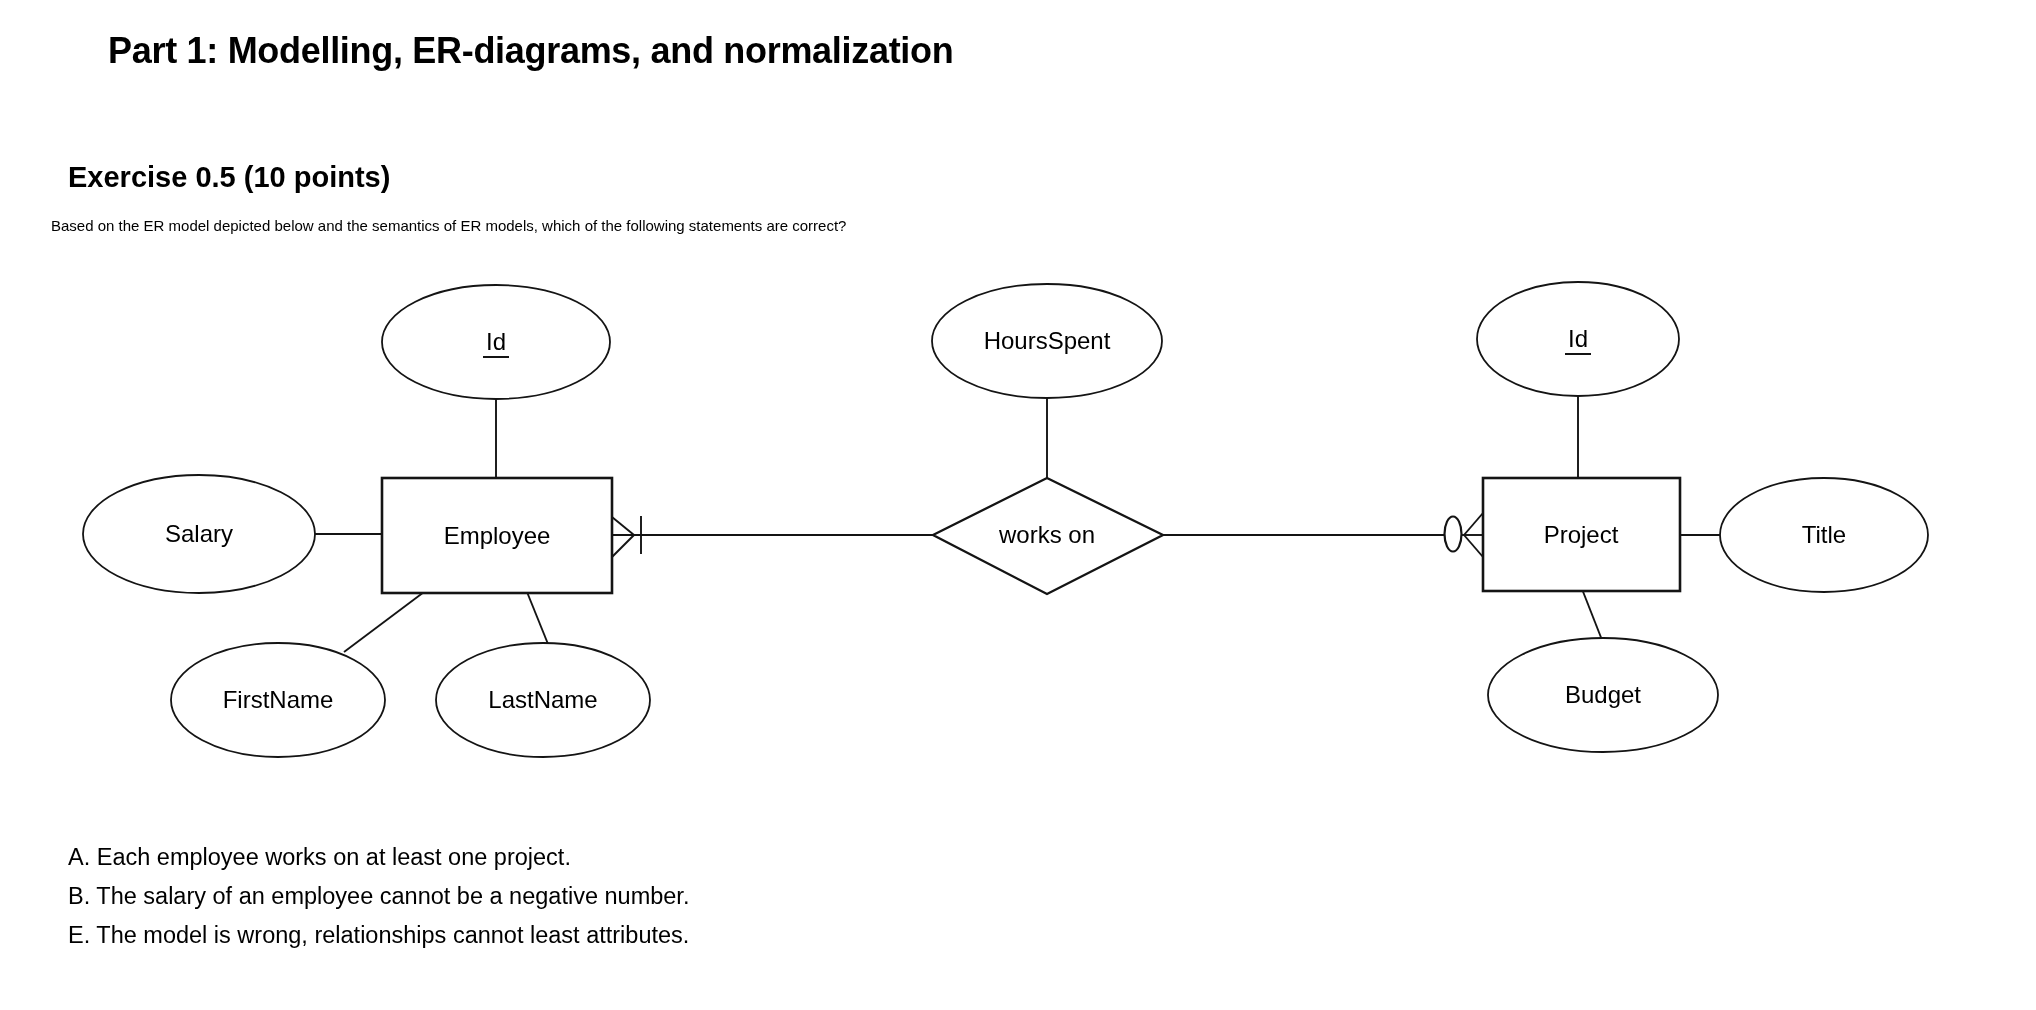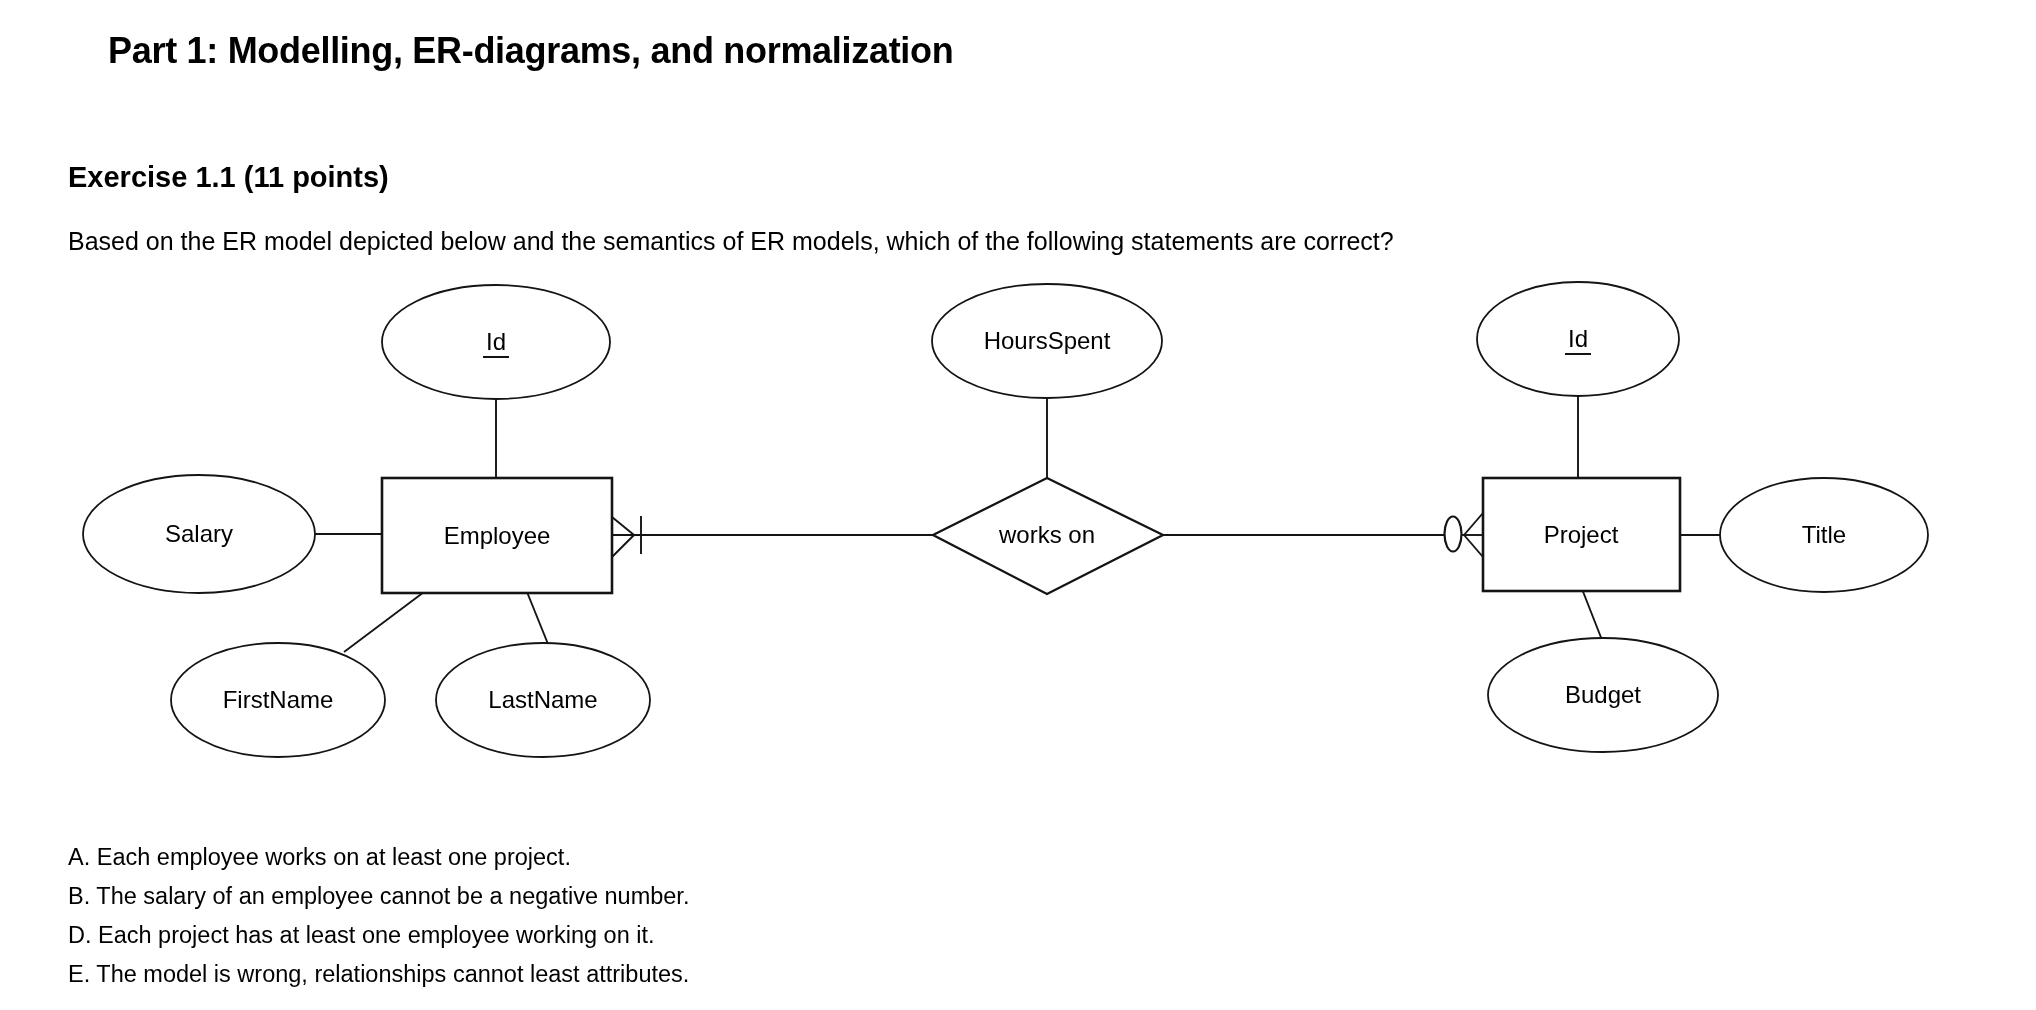--- a/index.html
+++ b/index.html
@@ -29,23 +29,23 @@
   .exercise-heading {
     position: absolute;
     left: 68px;
     top: 137px;
     font-size: 29px;
     font-weight: 700;
     white-space: nowrap;
   }
   .question-text {
     position: absolute;
-    left: 68px;
+    left: 51px;
     top: 202px;
-    font-size: 25px;
+    font-size: 15px;
     font-weight: 400;
     white-space: nowrap;
   }
   .er-diagram {
     position: absolute;
     left: 0;
     top: 0;
     width: 2036px;
     height: 1010px;
   }
@@ -73,21 +73,21 @@
     fill: none;
   }
 </style>
 </head>
 <body>
 
 <div class="canvas">
 
   <h1 class="doc-title">Part 1: Modelling, ER-diagrams, and normalization</h1>
 
-  <h2 class="exercise-heading">Exercise 1.1 (11 points)</h2>
+  <h2 class="exercise-heading">Exercise 0.5 (10 points)</h2>
 
   <p class="question-text">Based on the ER model depicted below and the semantics of ER models, which of the following statements are correct?</p>
 
   <svg class="er-diagram" viewBox="0 0 2036 1010" xmlns="http://www.w3.org/2000/svg">
 
     <line class="wire" x1="496" y1="399" x2="496" y2="480"></line>
     <line class="wire" x1="313" y1="534" x2="383" y2="534"></line>
     <line class="wire" x1="424" y1="592" x2="344" y2="652" stroke-width="2.2"></line>
     <line class="wire" x1="527" y1="592" x2="548" y2="644" stroke-width="2.2"></line>
     <line class="wire" x1="1047" y1="397" x2="1047" y2="480"></line>
@@ -164,17 +164,16 @@
       <ellipse class="shape" cx="1453" cy="534" rx="8.5" ry="17.5" stroke-width="2.2"></ellipse>
       <line class="wire" x1="1462" y1="535" x2="1483" y2="535" stroke-width="2.2"></line>
       <line class="wire" x1="1464" y1="535" x2="1483" y2="513" stroke-width="2.2"></line>
       <line class="wire" x1="1464" y1="535" x2="1483" y2="557" stroke-width="2.2"></line>
     </g>
   </svg>
 
   <div class="options">
     <span class="option-line">A. Each employee works on at least one project.</span>
     <span class="option-line">B. The salary of an employee cannot be a negative number.</span>
-    <span class="option-line">D. Each project has at least one employee working on it.</span>
     <span class="option-line">E. The model is wrong, relationships cannot least attributes.</span>
   </div>
 
 </div>
 
 </body></html>

